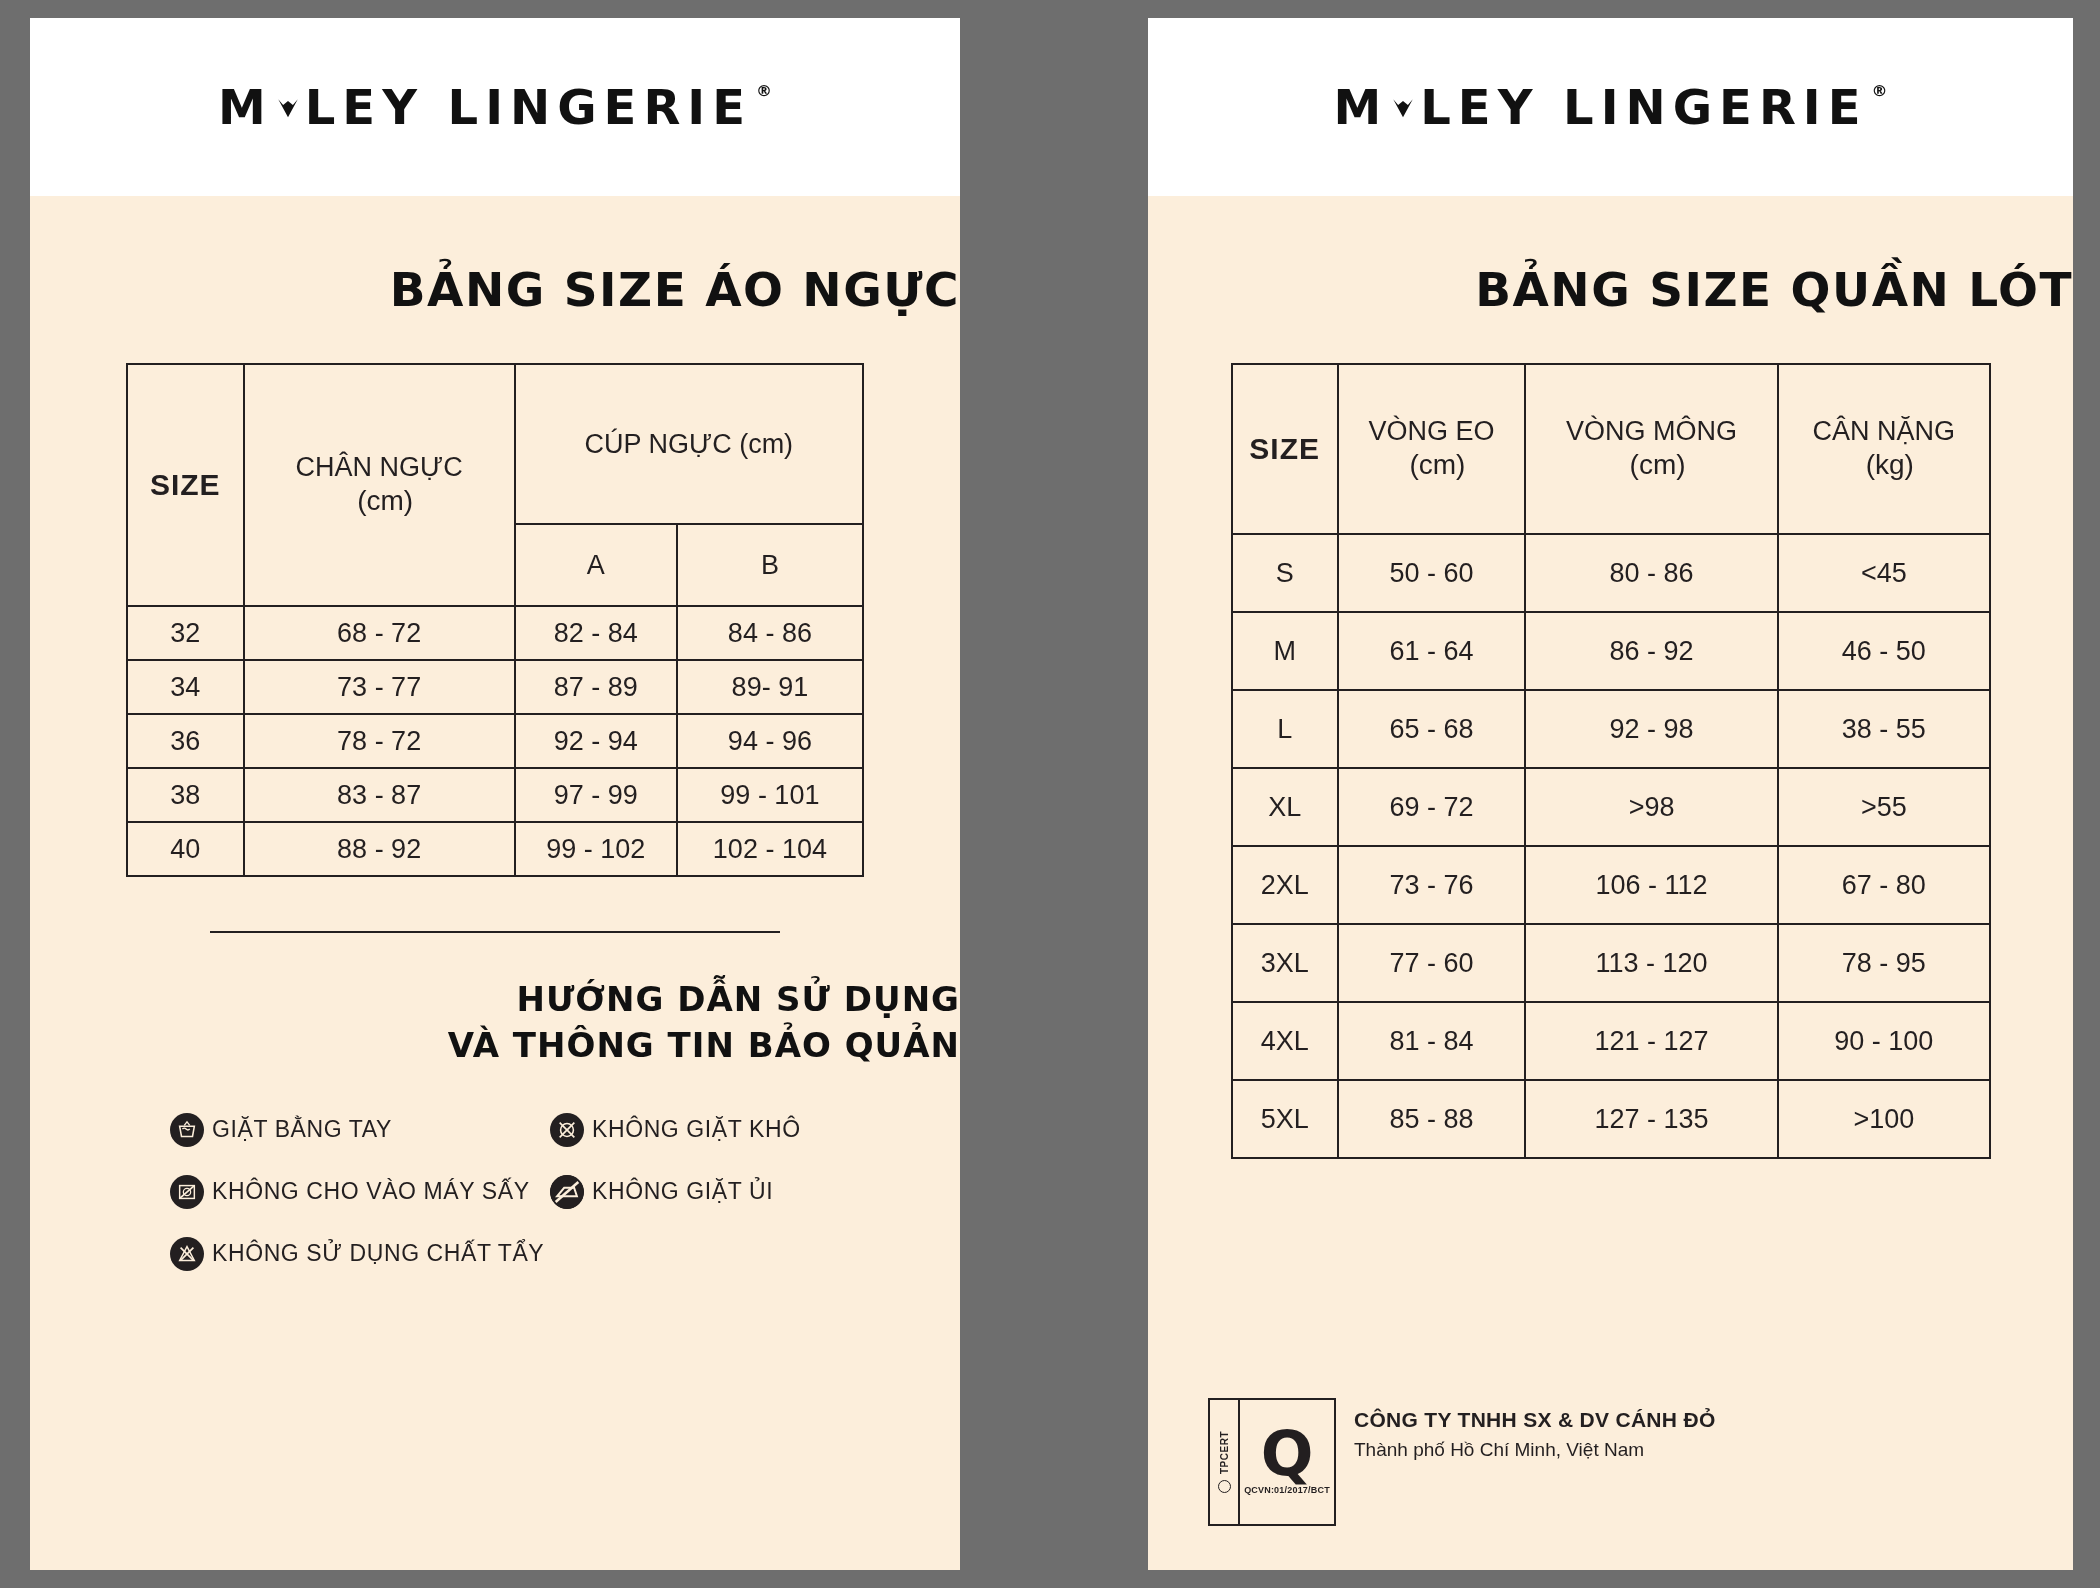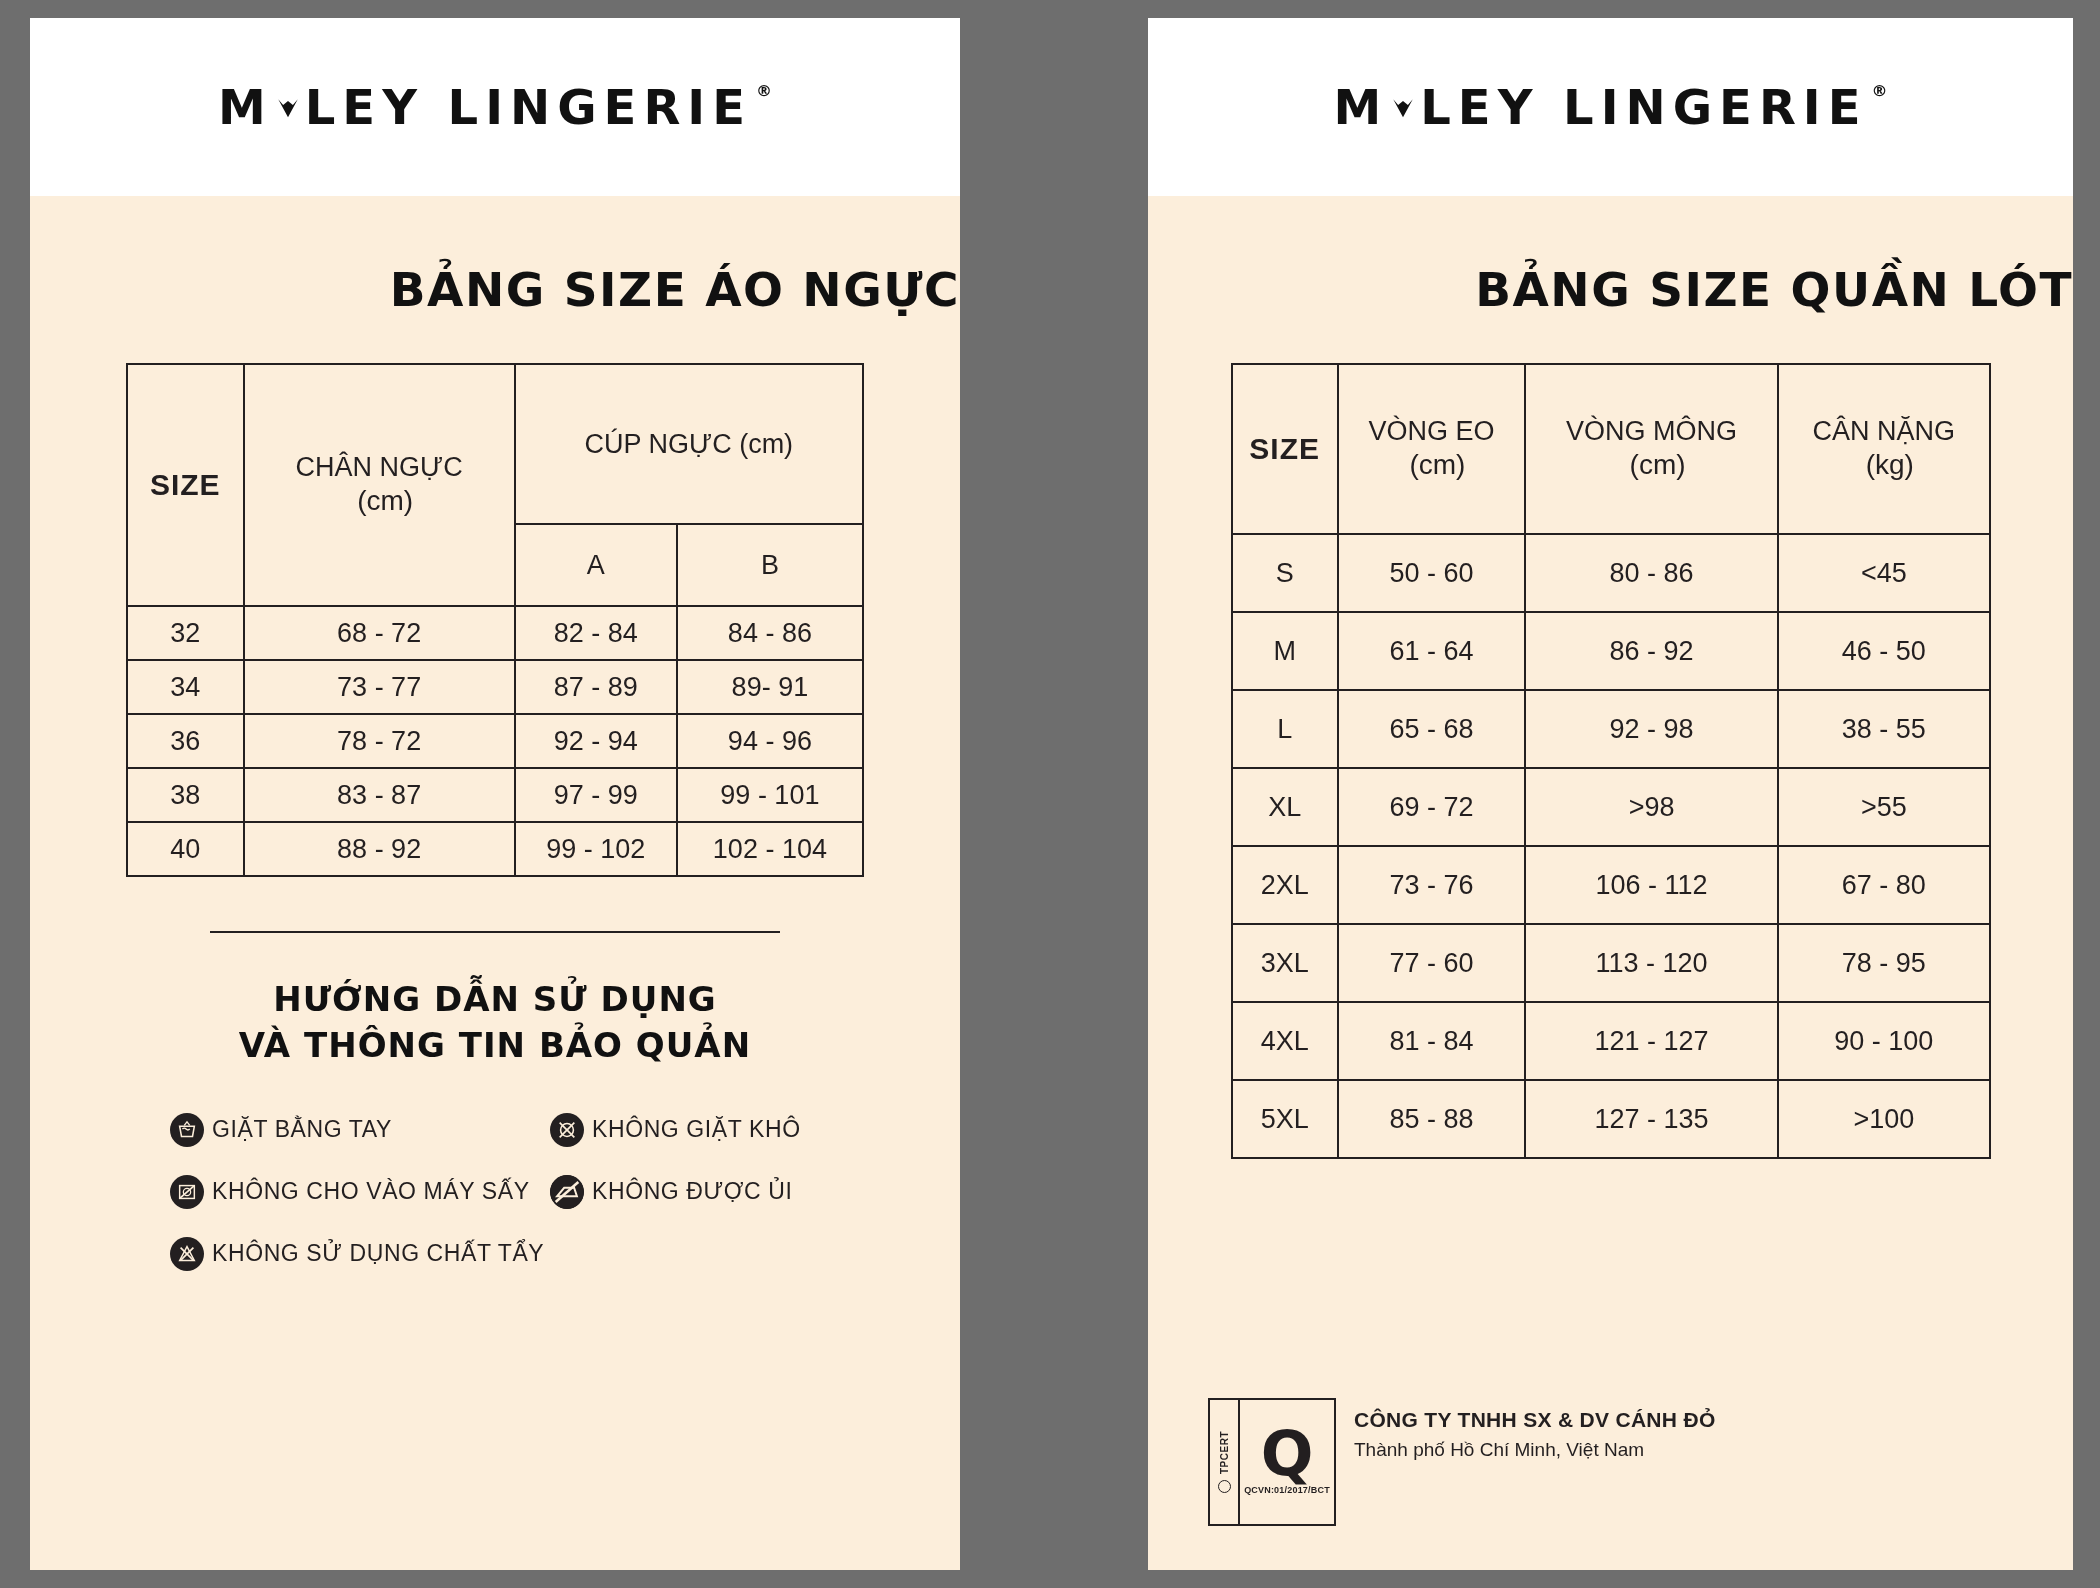--- a/index.html
+++ b/index.html
@@ -105,21 +105,21 @@
     font-size: 27px;
   }
   .colhdr .unit { font-size: 28px; margin-left: 12px; }
   .divider {
     width: 570px;
     height: 2px;
     background: #231f20;
     margin: 54px auto 0 auto;
   }
   .care-title {
-    text-align: center;
+    text-align: right;
     font-family: "DejaVu Sans", sans-serif;
     font-weight: 700;
     font-size: 34px;
     letter-spacing: 1px;
     color: #111;
     margin-top: 44px;
     line-height: 1.35;
   }
   .care-grid {
     margin: 30px 0 0 140px;
@@ -335,21 +335,21 @@
         </span>
         <span class="label">KHÔNG CHO VÀO MÁY SẤY</span>
       </div>
 
       <div class="care-item">
         <svg class="care-icon" width="34" height="34" viewBox="0 0 24 24" style="background:#231f20;border-radius:50%;padding:0;">
           <circle cx="12" cy="12" r="12" fill="#231f20"></circle>
           <path d="M5 15 h14 l-2 -6 h-7 l-5 6 z" fill="none" stroke="#fceedb" stroke-width="1.4"></path>
           <line x1="4" y1="19" x2="20" y2="5" stroke="#fceedb" stroke-width="1.8"></line>
         </svg>
-        <span class="label">KHÔNG ĐƯỢC ỦI</span>
+        <span class="label">KHÔNG GIẶT ỦI</span>
       </div>
 
       <div class="care-item">
         <span class="care-icon">
           <svg width="22" height="22" viewBox="0 0 24 24">
             <path d="M12 4 L20 19 H4 Z" fill="none" stroke="#fceedb" stroke-width="1.6"></path>
             <line x1="5" y1="5" x2="19" y2="19" stroke="#fceedb" stroke-width="1.8"></line>
             <line x1="19" y1="5" x2="5" y2="19" stroke="#fceedb" stroke-width="1.8"></line>
           </svg>
         </span>

